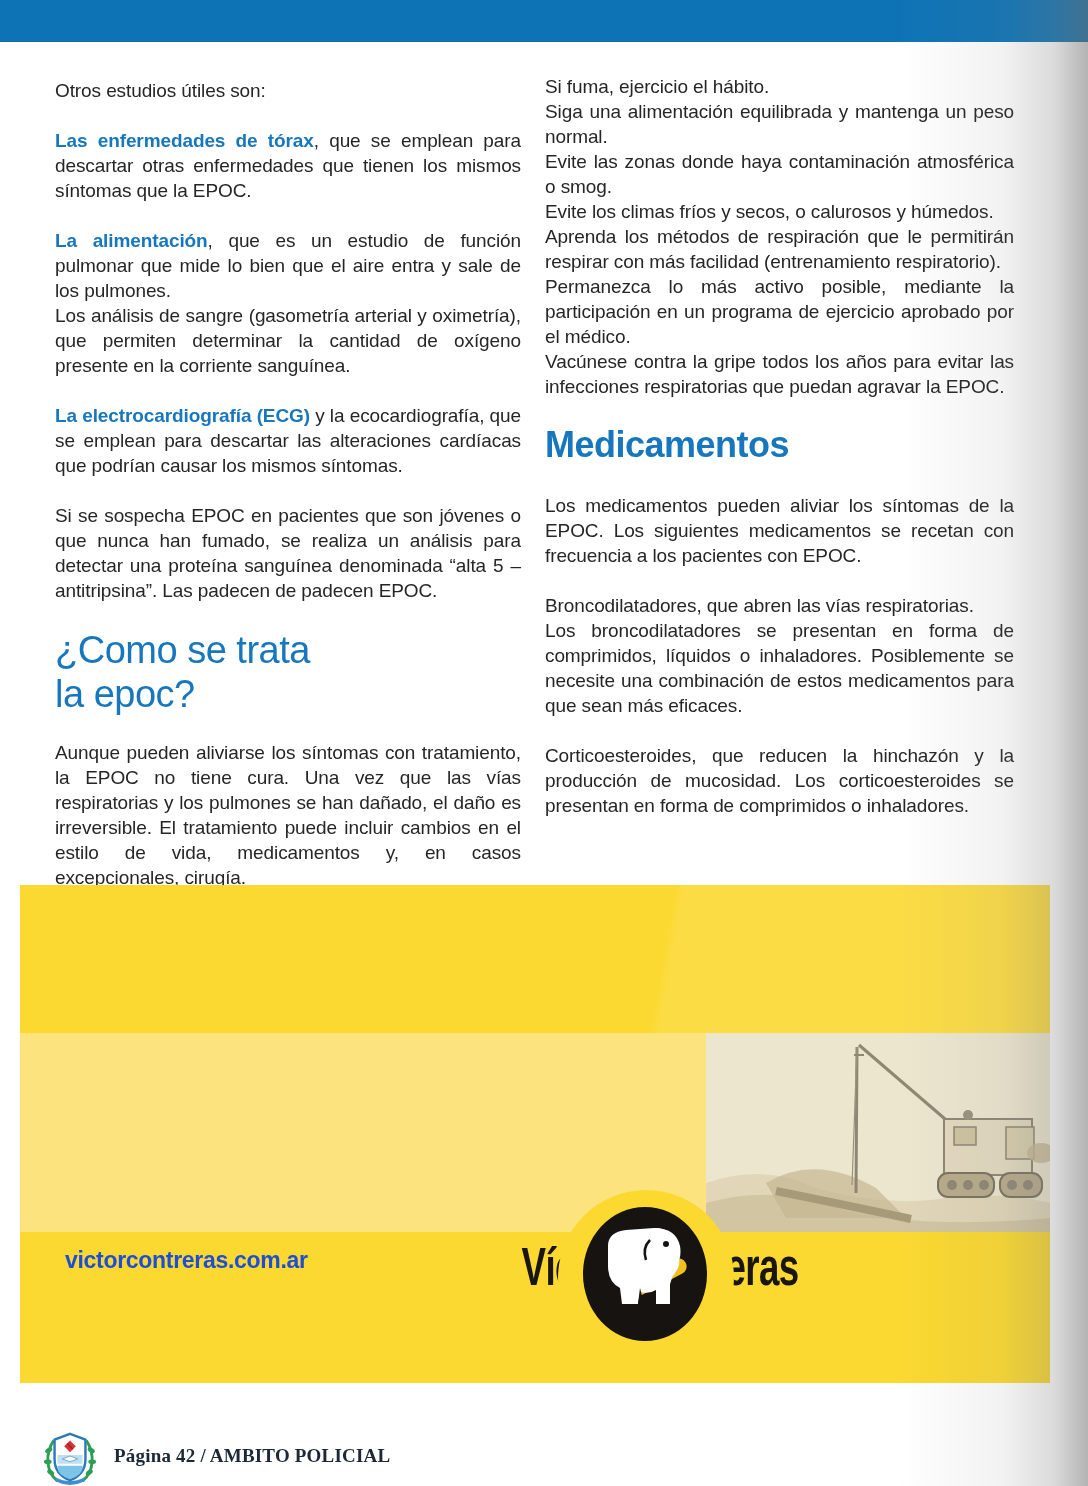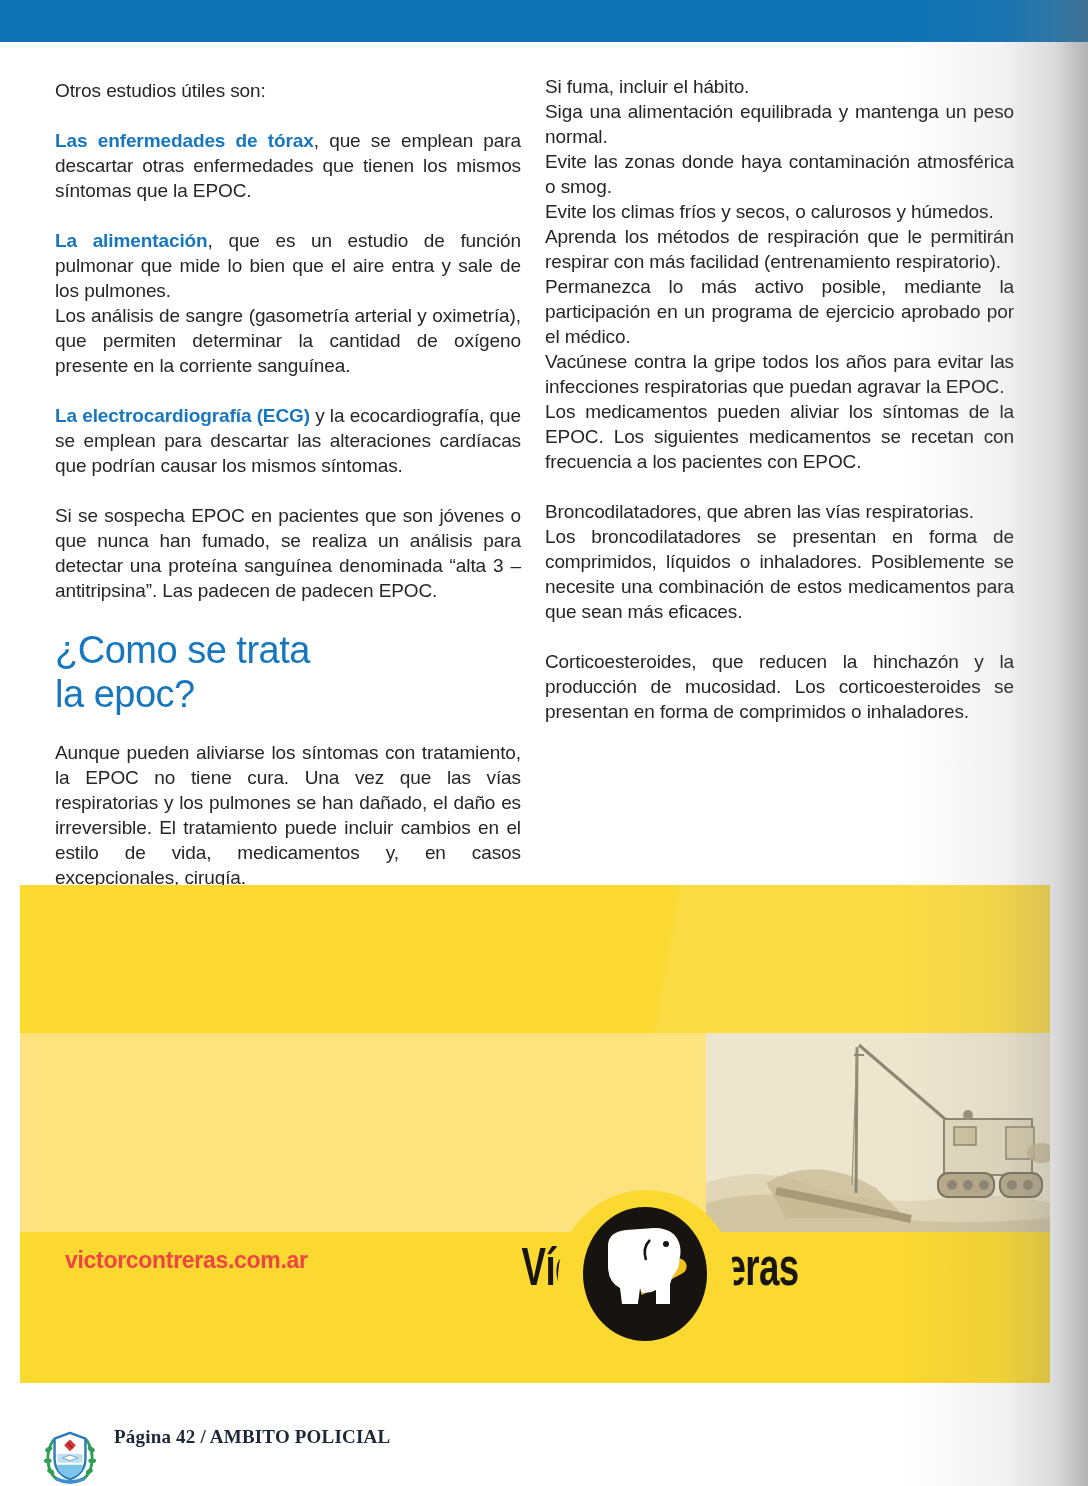--- a/index.html
+++ b/index.html
@@ -43,32 +43,32 @@
 
   
   .ad{position:absolute;left:20px;top:885px;width:1030px;height:498px;z-index:10;}
   .ad-band-top{position:absolute;left:0;top:0;width:100%;height:148px;
     background:linear-gradient(100deg,#fbd930 62%,#fcdc44 63%);}
   .ad-middle{position:absolute;left:0;top:148px;width:100%;height:199px;}
   .ad-panel{position:absolute;left:0;top:0;width:686px;height:100%;background:#fde37d;}
   .ad-photo{position:absolute;left:686px;top:0;width:344px;height:100%;background:#ede6cf;overflow:hidden;}
   .ad-band-bottom{position:absolute;left:0;top:347px;width:100%;height:151px;background:#fbd930;}
   .ad-url{
-    position:absolute;left:45px;top:214px;font-weight:bold;font-size:23px;color:#ef4444;
+    position:absolute;left:45px;top:214px;font-weight:bold;font-size:23px;color:#1d4ed8;
     letter-spacing:-0.3px;z-index:12;font-family:"Liberation Sans",sans-serif;
   }
   .ad-logo{position:absolute;left:538px;top:155px;width:176px;height:180px;z-index:13;}
   .ad-brand{
     position:absolute;left:250px;top:351px;width:780px;text-align:center;z-index:12;
     font-size:54px;line-height:60px;font-weight:bold;color:#181512;
     transform:scaleX(0.68);transform-origin:50% 0;letter-spacing:-1px;white-space:nowrap;
   }
 
   
-  .footer{position:absolute;left:42px;top:1426px;height:60px;display:flex;align-items:flex-start;z-index:20;}
+  .footer{position:absolute;left:42px;top:1426px;height:60px;display:flex;align-items:center;z-index:20;}
   .footer-crest{width:56px;height:58px;flex:0 0 auto;}
   .footer-text{
     margin-left:16px;font-family:"Liberation Serif",serif;font-weight:bold;
     font-size:19px;color:#1c2836;letter-spacing:0.2px;
   }
 </style>
 </head>
 <body>
 
 <div class="page">
@@ -78,40 +78,41 @@
   <div class="col col-left">
     <p class="intro">Otros estudios útiles son:</p>
 
     <p><span class="lead">Las enfermedades de tórax</span><span>, que se emplean para descartar otras enfermedades que tienen los mismos síntomas que la EPOC.</span></p>
 
     <p class="nogap"><span class="lead">La alimentación</span><span>, que es un estudio de función pulmonar que mide lo bien que el aire entra y sale de los pulmones.</span></p>
     <p>Los análisis de sangre (gasometría arterial y oximetría), que permiten determinar la cantidad de oxígeno presente en la corriente sanguínea.</p>
 
     <p><span class="lead">La electrocardiografía (ECG)</span><span> y la ecocardiografía, que se emplean para descartar las alteraciones cardíacas que podrían causar los mismos síntomas.</span></p>
 
-    <p>Si se sospecha EPOC en pacientes que son jóvenes o que nunca han fumado, se realiza un análisis para detectar una proteína sanguínea denominada “alta 3 – antitripsina”. Las padecen de padecen EPOC.</p>
+    <p>Si se sospecha EPOC en pacientes que son jóvenes o que nunca han fumado, se realiza un análisis para detectar una proteína sanguínea denominada “alta 5 – antitripsina”. Las padecen de padecen EPOC.</p>
 
     <h1 class="big-heading">
         <span>¿Como se trata</span>
         <span>la epoc?</span>
       </h1>
 
     <p>Aunque pueden aliviarse los síntomas con tratamiento, la EPOC no tiene cura. Una vez que las vías respiratorias y los pulmones se han dañado, el daño es irreversible. El tratamiento puede incluir cambios en el estilo de vida, medicamentos y, en casos excepcionales, cirugía.</p>
   </div>
 
   <div class="col col-right">
 
-    <p class="tight">Si fuma, incluir el hábito.</p>
+    <p class="tight">Si fuma, ejercicio el hábito.</p>
     <p class="tight">Siga una alimentación equilibrada y mantenga un peso normal.</p>
     <p class="tight">Evite las zonas donde haya contaminación atmosférica o smog.</p>
     <p class="tight">Evite los climas fríos y secos, o calurosos y húmedos.</p>
     <p class="tight">Aprenda los métodos de respiración que le permitirán respirar con más facilidad (entrenamiento respiratorio).</p>
     <p class="tight">Permanezca lo más activo posible, mediante la participación en un programa de ejercicio aprobado por el médico.</p>
     <p class="tight">Vacúnese contra la gripe todos los años para evitar las infecciones respiratorias que puedan agravar la EPOC.</p>
 
+    <h1 class="med-heading">Medicamentos</h1>
 
     <p>Los medicamentos pueden aliviar los síntomas de la EPOC. Los siguientes medicamentos se recetan con frecuencia a los pacientes con EPOC.</p>
 
     <p class="nogap">Broncodilatadores, que abren las vías respiratorias.</p>
     <p>Los broncodilatadores se presentan en forma de comprimidos, líquidos o inhaladores. Posiblemente se necesite una combinación de estos medicamentos para que sean más eficaces.</p>
 
     <p>Corticoesteroides, que reducen la hinchazón y la producción de mucosidad. Los corticoesteroides se presentan en forma de comprimidos o inhaladores.</p>
   </div>
 
   <div class="ad">

